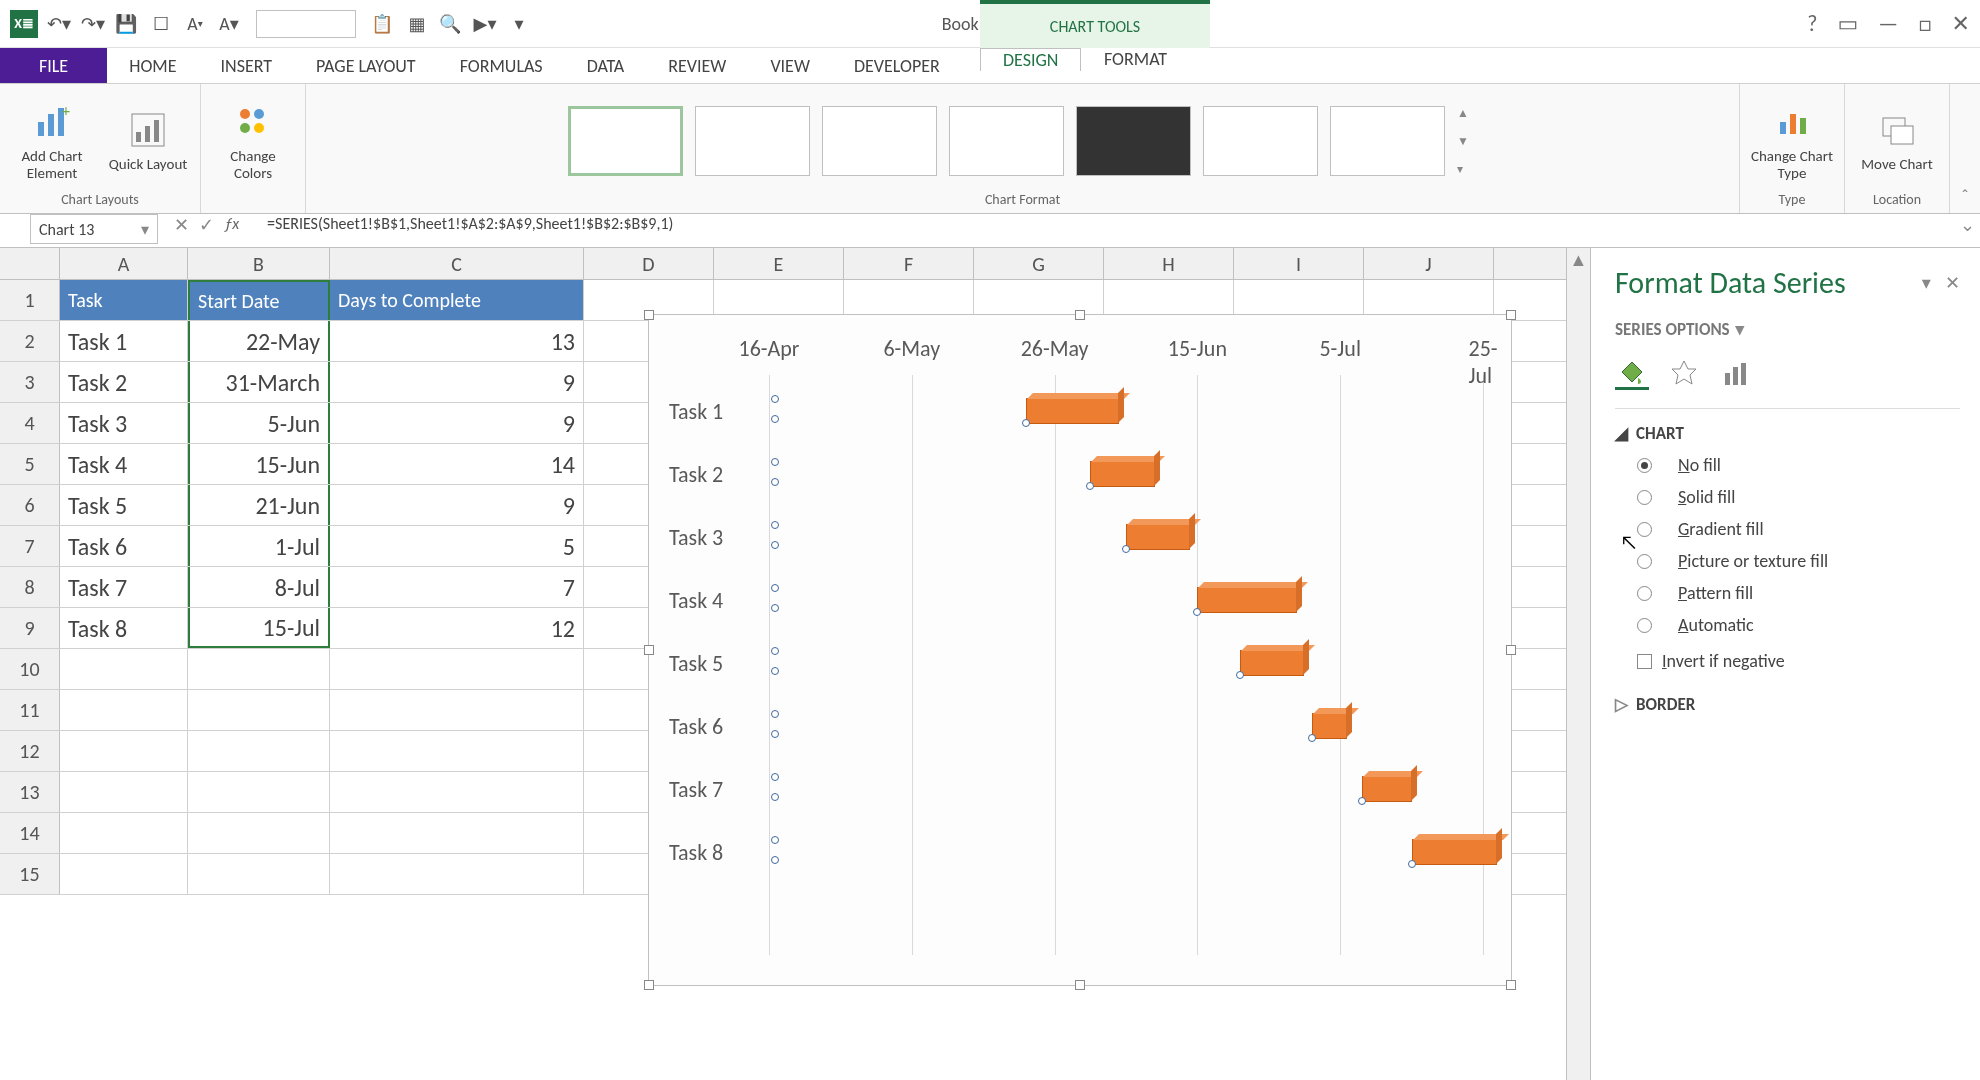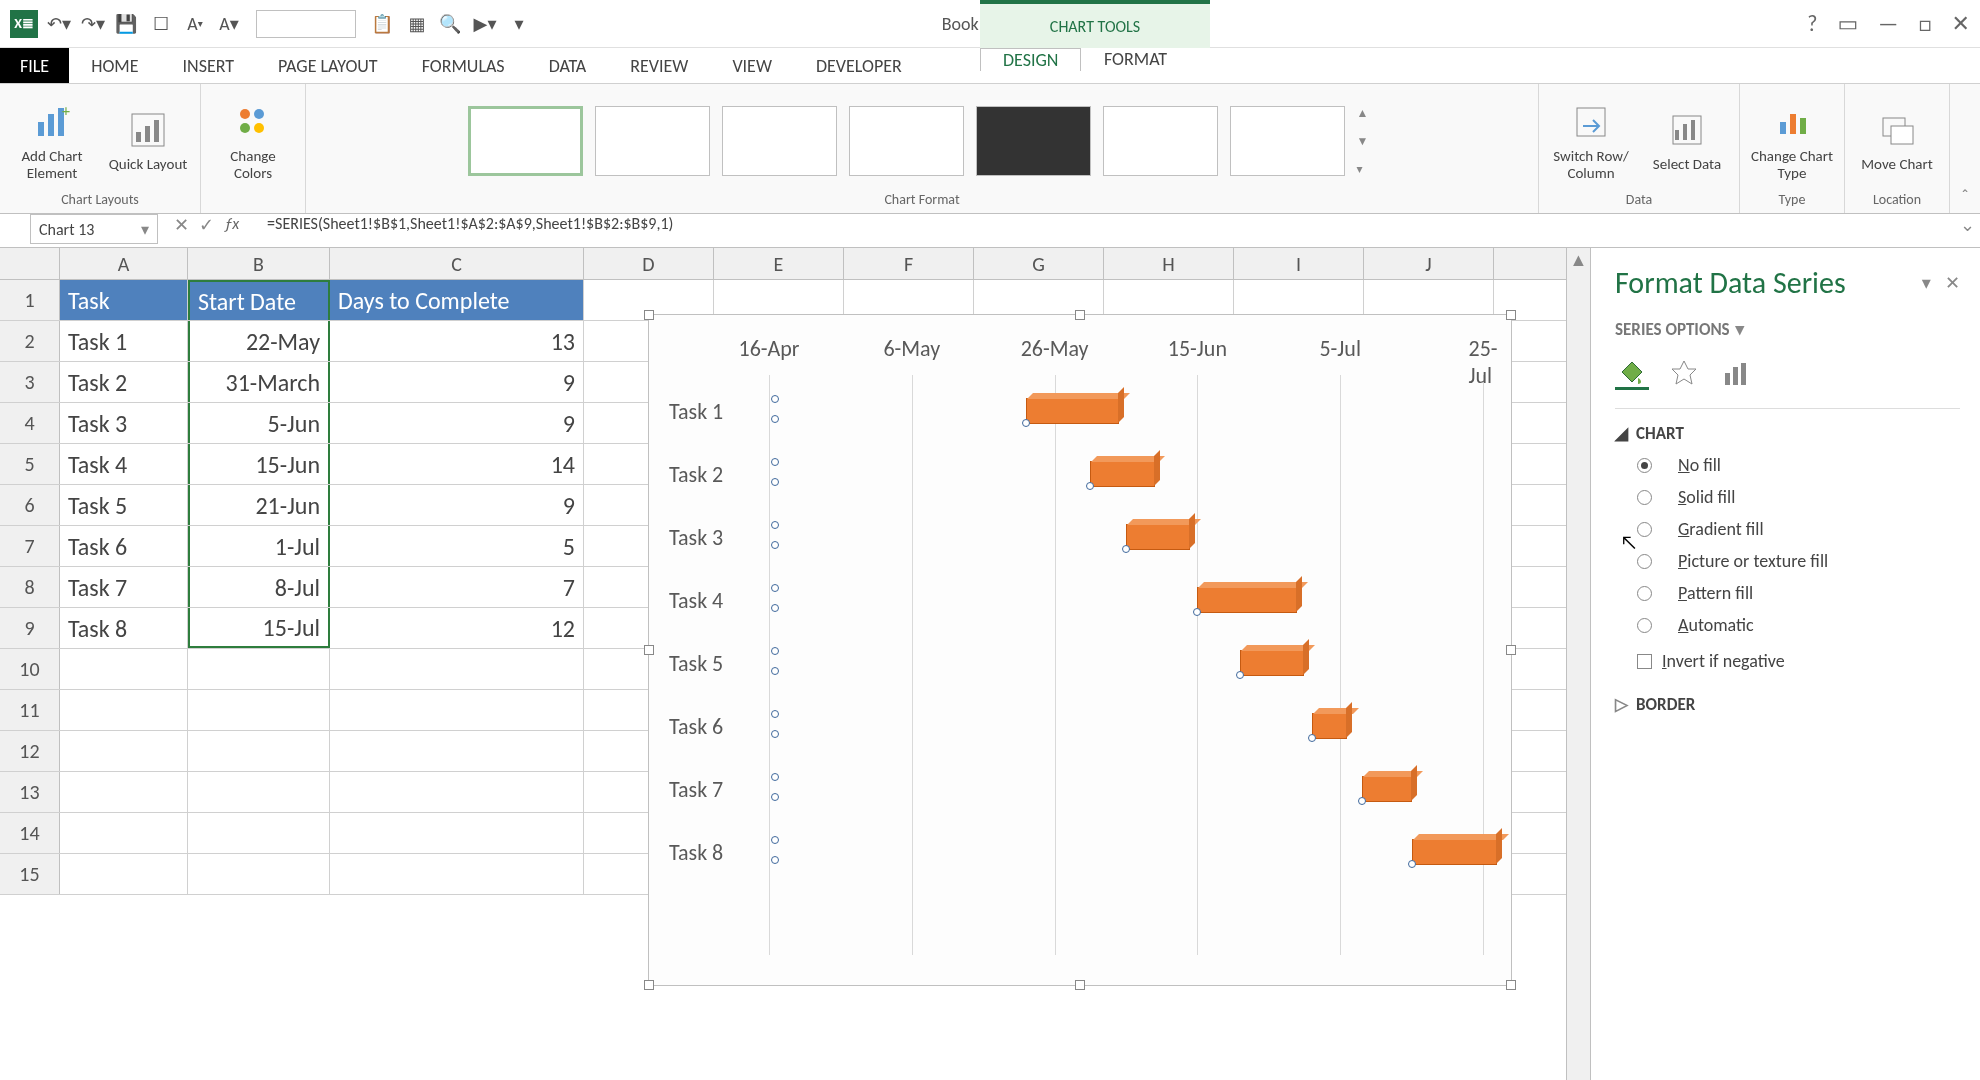--- a/index.html
+++ b/index.html
@@ -10,21 +10,21 @@
 .title-bar .qat { display: flex; align-items: center; gap: 8px; }
 .title-bar .qat .xl-icon { width: 28px; height: 28px; background: #217346; color: #fff; display: flex; align-items: center; justify-content: center; font-size: 14px; font-weight: bold; }
 .title-bar .qat-btn { width: 26px; height: 26px; display: flex; align-items: center; justify-content: center; color: #555; cursor: pointer; }
 .title-bar .font-box { width: 100px; height: 28px; border: 1px solid #c0c0c0; margin: 0 6px; }
 .title-bar .title-text { position: absolute; left: 50%; transform: translateX(-50%); font-size: 18px; color: #555; }
 .title-bar .chart-tools { position: absolute; left: 980px; top: 0; width: 230px; height: 48px; background: #e7f4e8; border-top: 4px solid #217346; display: flex; align-items: center; justify-content: center; color: #217346; font-size: 16px; }
 .title-bar .win-controls { margin-left: auto; display: flex; gap: 20px; color: #666; font-size: 22px; }
 
 
 .ribbon-tabs { height: 36px; display: flex; align-items: stretch; border-bottom: 1px solid #d0d0d0; }
-.ribbon-tabs .file-tab { background: #000000; color: #fff; padding: 0 20px; display: flex; align-items: center; font-size: 18px; }
+.ribbon-tabs .file-tab { background: #4c1d95; color: #fff; padding: 0 39px; display: flex; align-items: center; font-size: 18px; }
 .ribbon-tabs .tab { padding: 0 22px; display: flex; align-items: center; color: #444; cursor: pointer; font-size: 18px; }
 .ribbon-tabs .tab.active { background: #fff; border: 1px solid #c0c0c0; border-bottom: none; color: #217346; }
 .ribbon-tabs .tab.ctx { margin-left: 0; }
 
 
 .ribbon { height: 130px; background: #f9f9f9; border-bottom: 1px solid #c0c0c0; display: flex; }
 .ribbon-group { border-right: 1px solid #d8d8d8; padding: 6px 10px 2px 10px; display: flex; flex-direction: column; align-items: center; }
 .ribbon-group .items { display: flex; gap: 12px; flex: 1; align-items: center; }
 .ribbon-group .label { font-size: 14px; color: #666; height: 20px; }
 .ribbon-lg-btn { display: flex; flex-direction: column; align-items: center; justify-content: center; width: 84px; cursor: pointer; }
@@ -50,21 +50,21 @@
 .corner { width: 60px; border-right: 1px solid #c0c0c0; background: #f0f0f0; }
 .col-h { border-right: 1px solid #c0c0c0; display: flex; align-items: center; justify-content: center; font-size: 20px; color: #555; }
 .col-A { width: 128px; } .col-B { width: 142px; } .col-C { width: 254px; }
 .col-std { width: 130px; }
 
 .rows { position: relative; }
 .row { display: flex; height: 41px; border-bottom: 1px solid #d0d0d0; }
 .row-h { width: 60px; background: #f0f0f0; border-right: 1px solid #c0c0c0; display: flex; align-items: center; justify-content: center; font-size: 20px; color: #555; }
 .cell { border-right: 1px solid #d0d0d0; display: flex; align-items: center; padding: 0 8px; font-size: 24px; color: #444; }
 .cell.right { justify-content: flex-end; }
-.cell.header { background: #4f81bd; color: #fff; font-size: 24px; }
+.cell.header { background: #4f81bd; color: #fff; font-size: 20px; }
 
 
 .chart-obj { position: absolute; left: 648px; top: 66px; width: 864px; height: 672px; background: #fdfdfd; border: 1px solid #c0c0c0; }
 .chart-obj .handle { width: 10px; height: 10px; position: absolute; border: 1px solid #888; background: #fff; }
 .chart-body { position: absolute; left: 20px; top: 20px; right: 20px; bottom: 20px; }
 .x-tick { position: absolute; top: 0; font-size: 22px; color: #595959; transform: translateX(-50%); }
 .y-tick { position: absolute; left: 0; font-size: 22px; color: #595959; transform: translateY(-50%); }
 .grid-v { position: absolute; top: 40px; bottom: 10px; width: 0; border-left: 1px solid #d9d9d9; }
 .bar { position: absolute; height: 26px; background: #ed7d31; border: 1px solid #c55a11; }
 .bar::after { content:''; position:absolute; right:-6px; top:-6px; bottom:0; width:6px; background:#d86f28; transform:skewY(-45deg); transform-origin:left top; }
@@ -191,45 +191,20 @@
       <div class="style-thumb dark"></div>
       <div class="style-thumb"></div>
       <div class="style-thumb"></div>
       <div class="style-spin">
           <span>▲</span>
           <span>▼</span>
           <span>▾</span>
         </div>
     </div>
     <div class="label">Chart Format</div>
-  </div>
-  <div class="ribbon-group">
-    <div class="items">
-      <div class="ribbon-lg-btn">
-        <div class="ic">
-            <svg width="36" height="36">
-              <rect x="4" y="4" width="28" height="28" fill="none" stroke="#888"></rect>
-              <path d="M10 22 L26 22 M20 16 L26 22 L20 28" stroke="#5b9bd5" fill="none" stroke-width="2"></path>
-            </svg>
-          </div>
-        <div class="lbl">Switch Row/ Column</div>
-      </div>
-      <div class="ribbon-lg-btn">
-        <div class="ic">
-            <svg width="36" height="36">
-              <rect x="4" y="4" width="28" height="28" fill="none" stroke="#888"></rect>
-              <rect x="6" y="18" width="4" height="10" fill="#888"></rect>
-              <rect x="14" y="12" width="4" height="16" fill="#888"></rect>
-              <rect x="22" y="8" width="4" height="20" fill="#888"></rect>
-            </svg>
-          </div>
-        <div class="lbl">Select Data</div>
-      </div>
-    </div>
-    <div class="label">Data</div>
   </div>
   <div class="ribbon-group">
     <div class="items">
       <div class="ribbon-lg-btn">
         <div class="ic">
             <svg width="36" height="36">
               <rect x="6" y="18" width="6" height="12" fill="#5b9bd5"></rect>
               <rect x="16" y="10" width="6" height="20" fill="#ed7d31"></rect>
               <rect x="26" y="14" width="6" height="16" fill="#70ad47"></rect>
             </svg>

